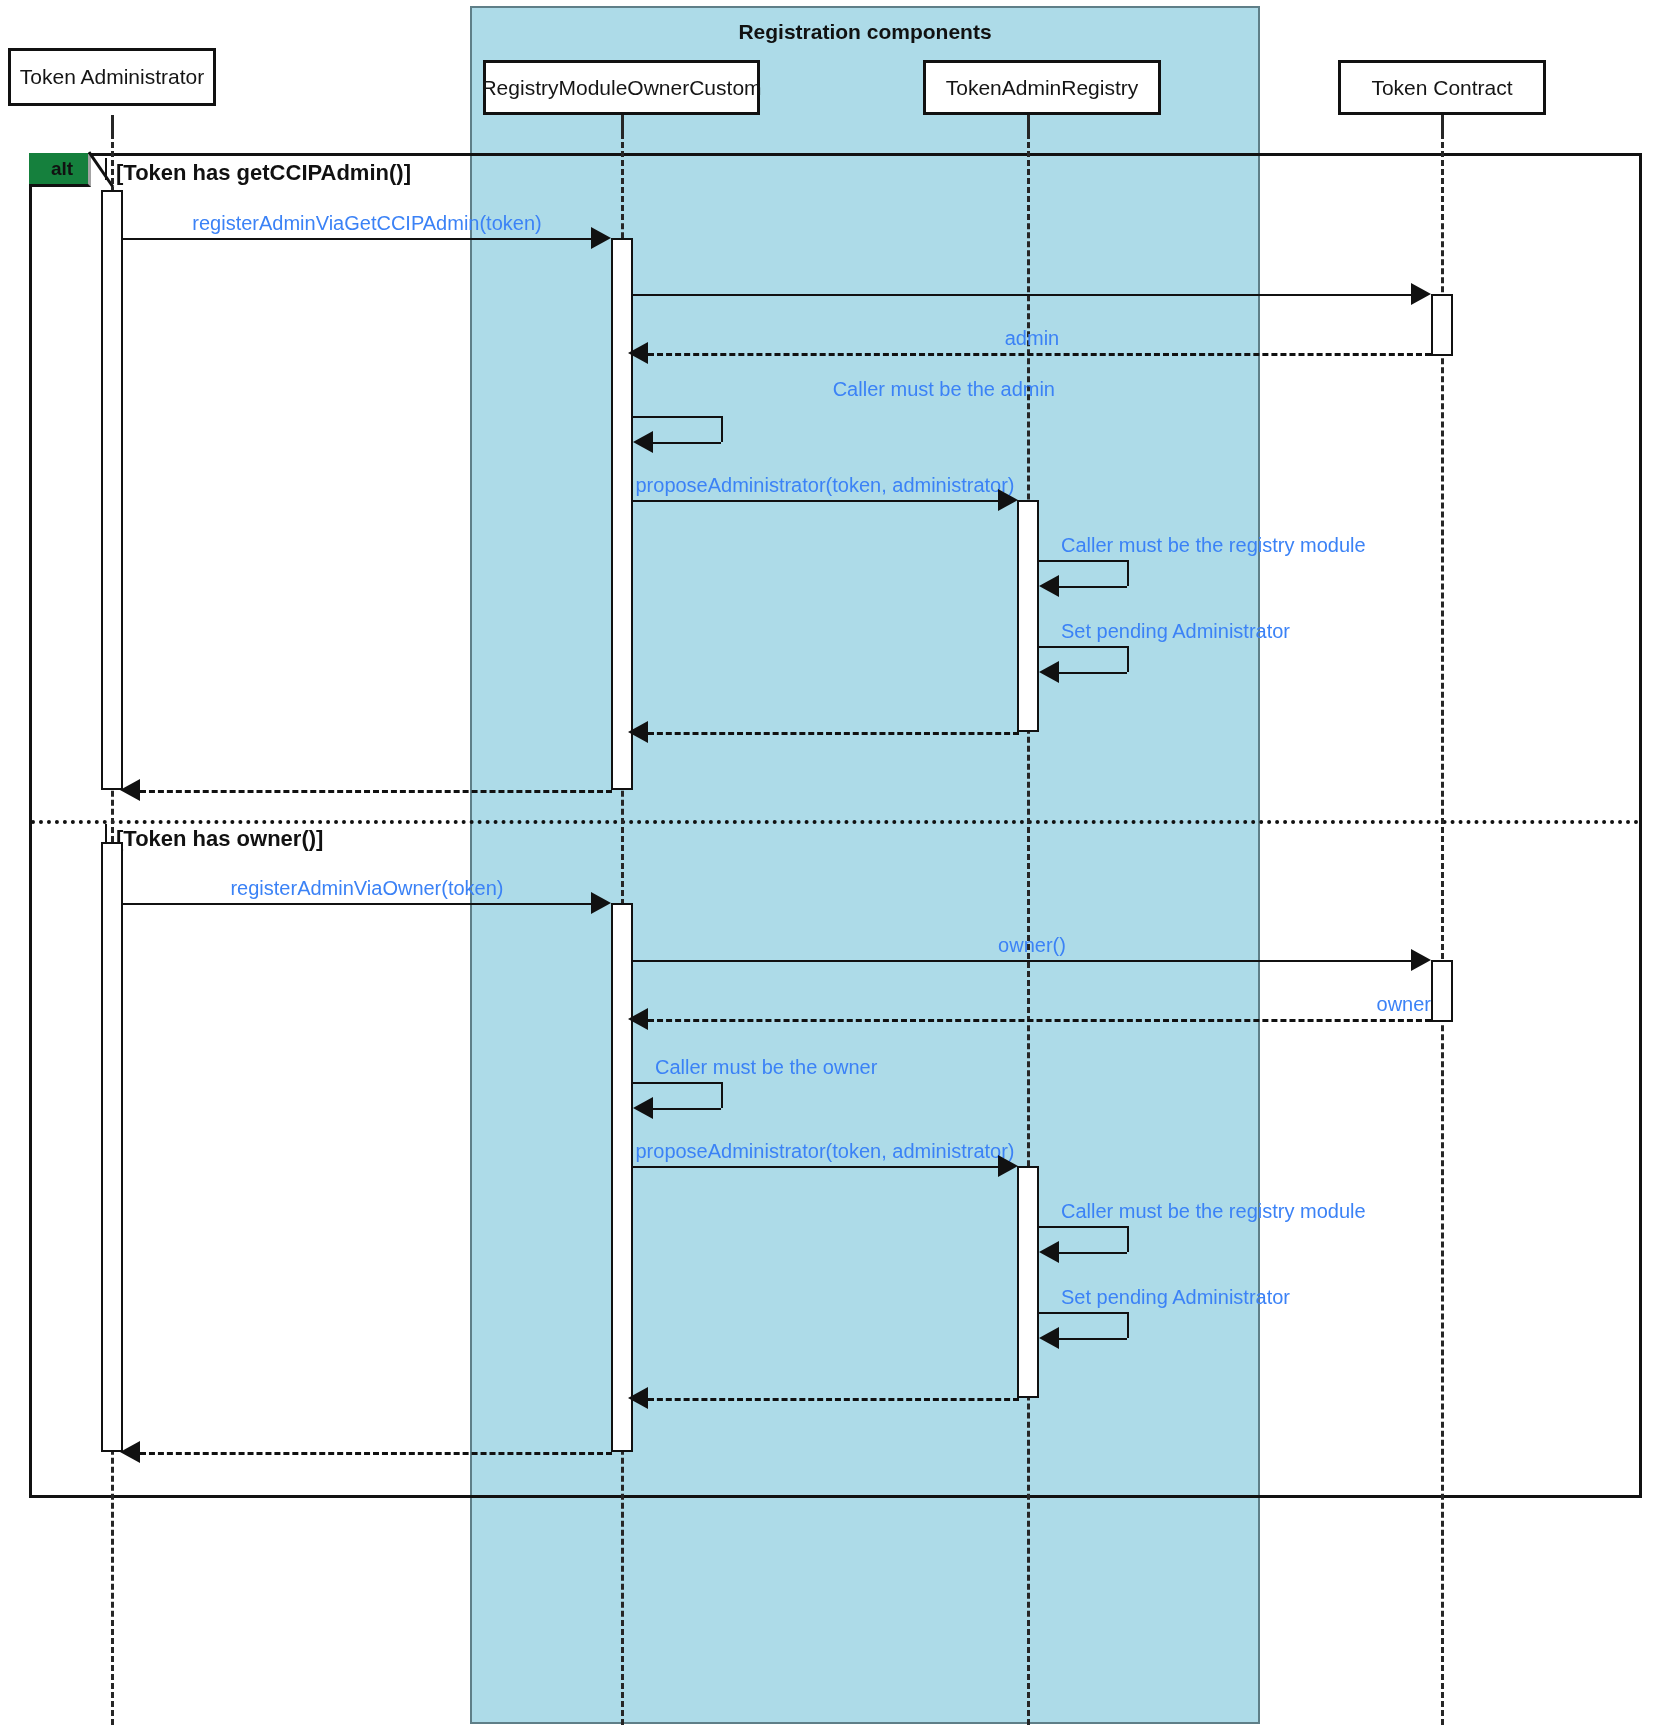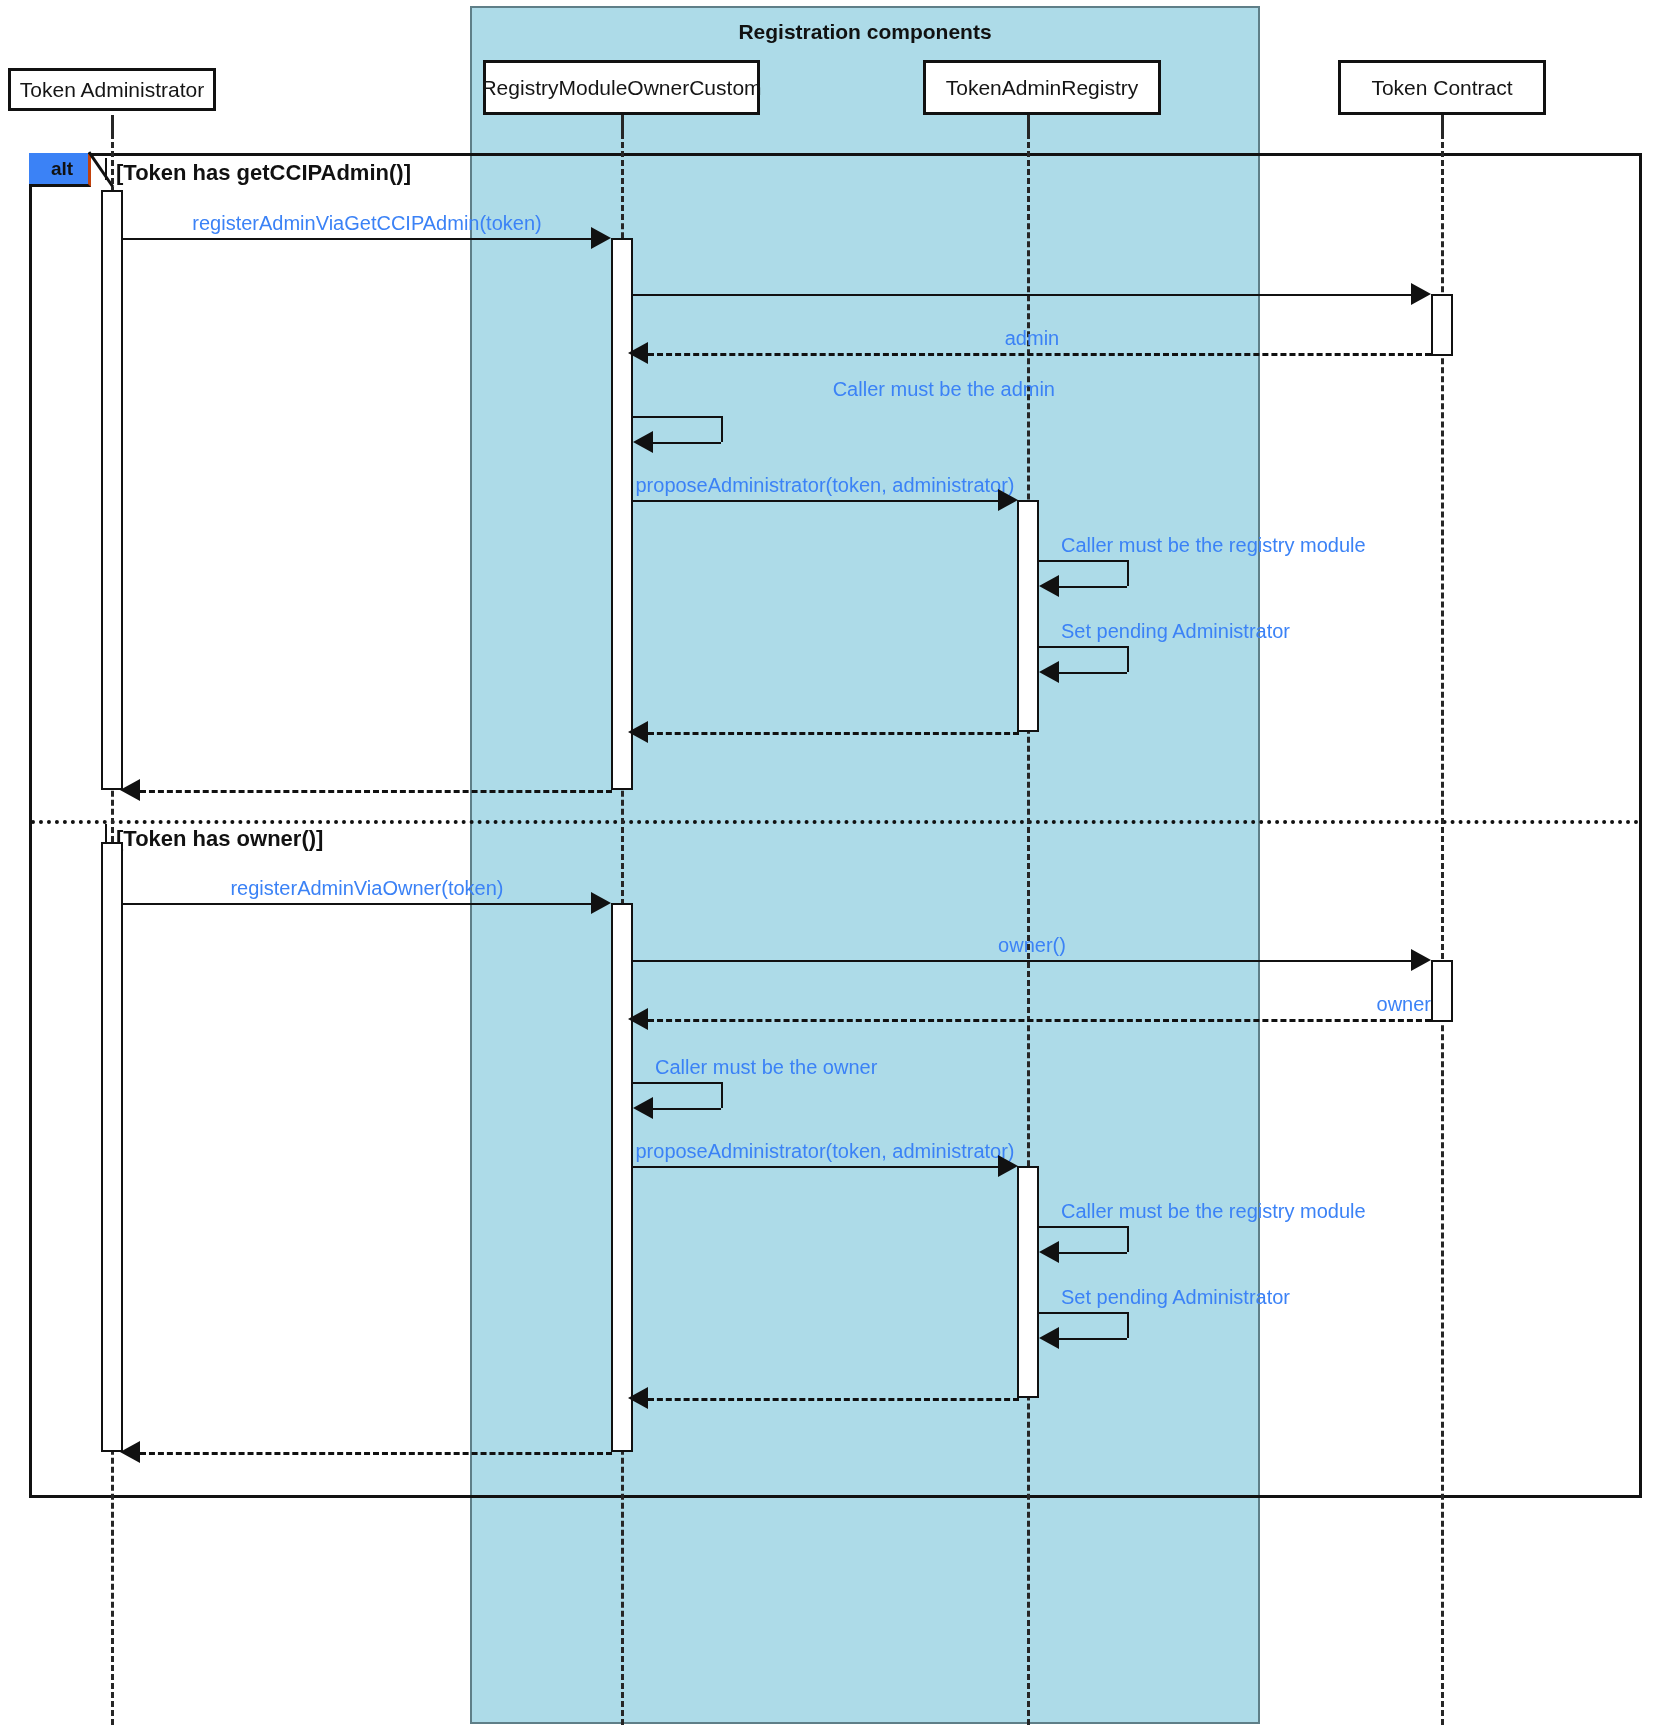--- a/index.html
+++ b/index.html
@@ -66,23 +66,23 @@
   .alt-frame {
     position: absolute;
     box-sizing: border-box;
     border: 3px solid #111111;
     background: transparent;
   }
   .alt-tab {
     position: absolute;
     box-sizing: border-box;
     height: 34px;
-    border-right: 3px solid #c2410c;
+    border-right: 3px solid #a3a3a3;
     border-bottom: 3px solid #111111;
-    background: #3b82f6;
+    background: #15803d;
     font-size: 19px;
     font-weight: bold;
     display: flex;
     align-items: center;
     padding-left: 22px;
     color: #111111;
   }
   .alt-tab::after {
     content: "";
     position: absolute;
@@ -189,21 +189,21 @@
   </svg>
 
   <div class="alt-divider" style="left:31px; top:820px; width:1609px;"></div>
 
   <div class="guard-bar" style="left:105px; top:158px;"></div>
   <div class="guard" style="left:116px; top:160px;">[Token has getCCIPAdmin()]</div>
 
   <div class="guard-bar" style="left:105px; top:824px;"></div>
   <div class="guard" style="left:116px; top:826px;">[Token has owner()]</div>
 
-  <div class="box" style="left:8px; top:68px; width:208px; height:43px;">
+  <div class="box" style="left:8px; top:48px; width:208px; height:58px;">
     <span>Token Administrator</span>
   </div>
 
   <div class="box" style="left:483px; top:60px; width:277px; height:55px;">
     <span>RegistryModuleOwnerCustom</span>
   </div>
 
   <div class="box" style="left:923px; top:60px; width:238px; height:55px;">
     <span>TokenAdminRegistry</span>
   </div>

